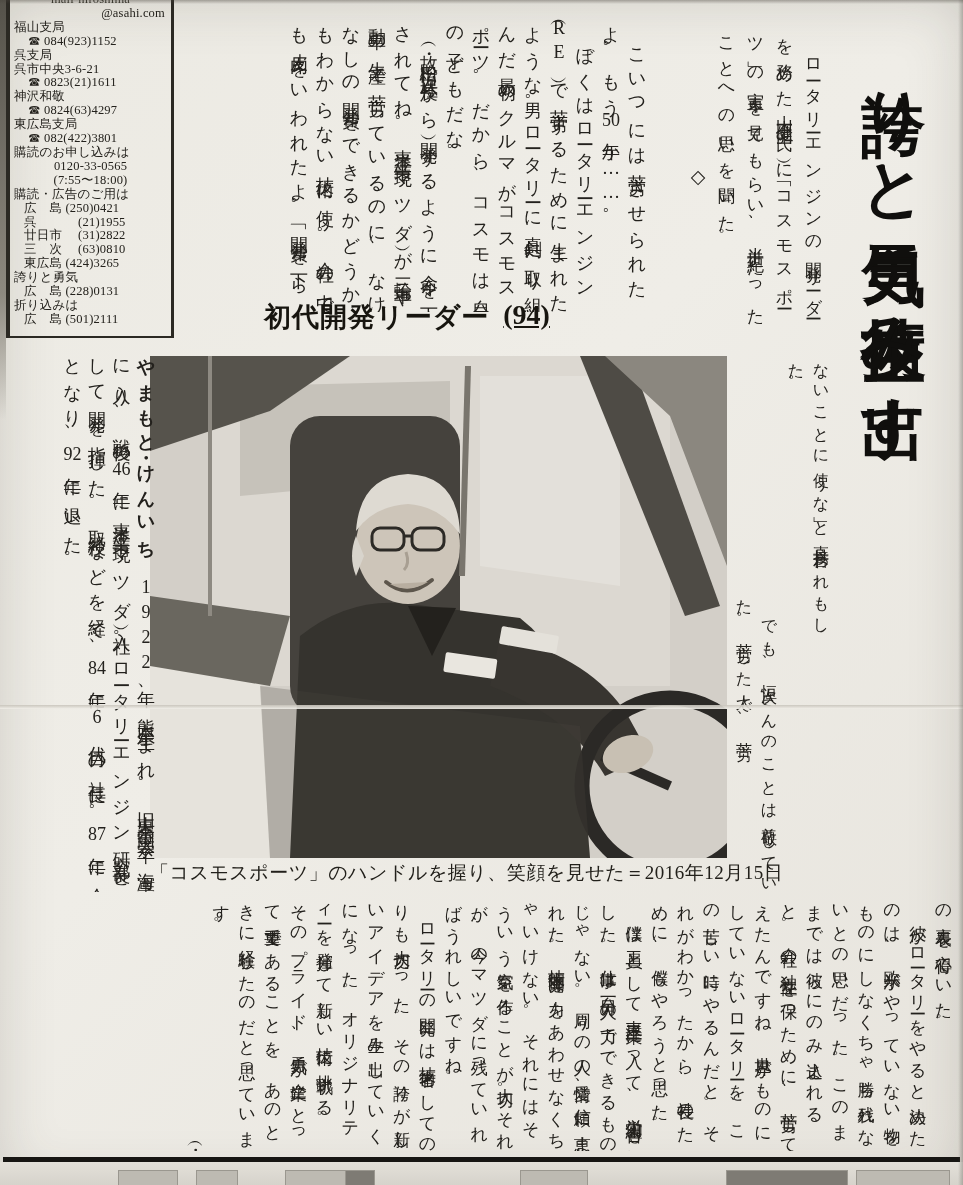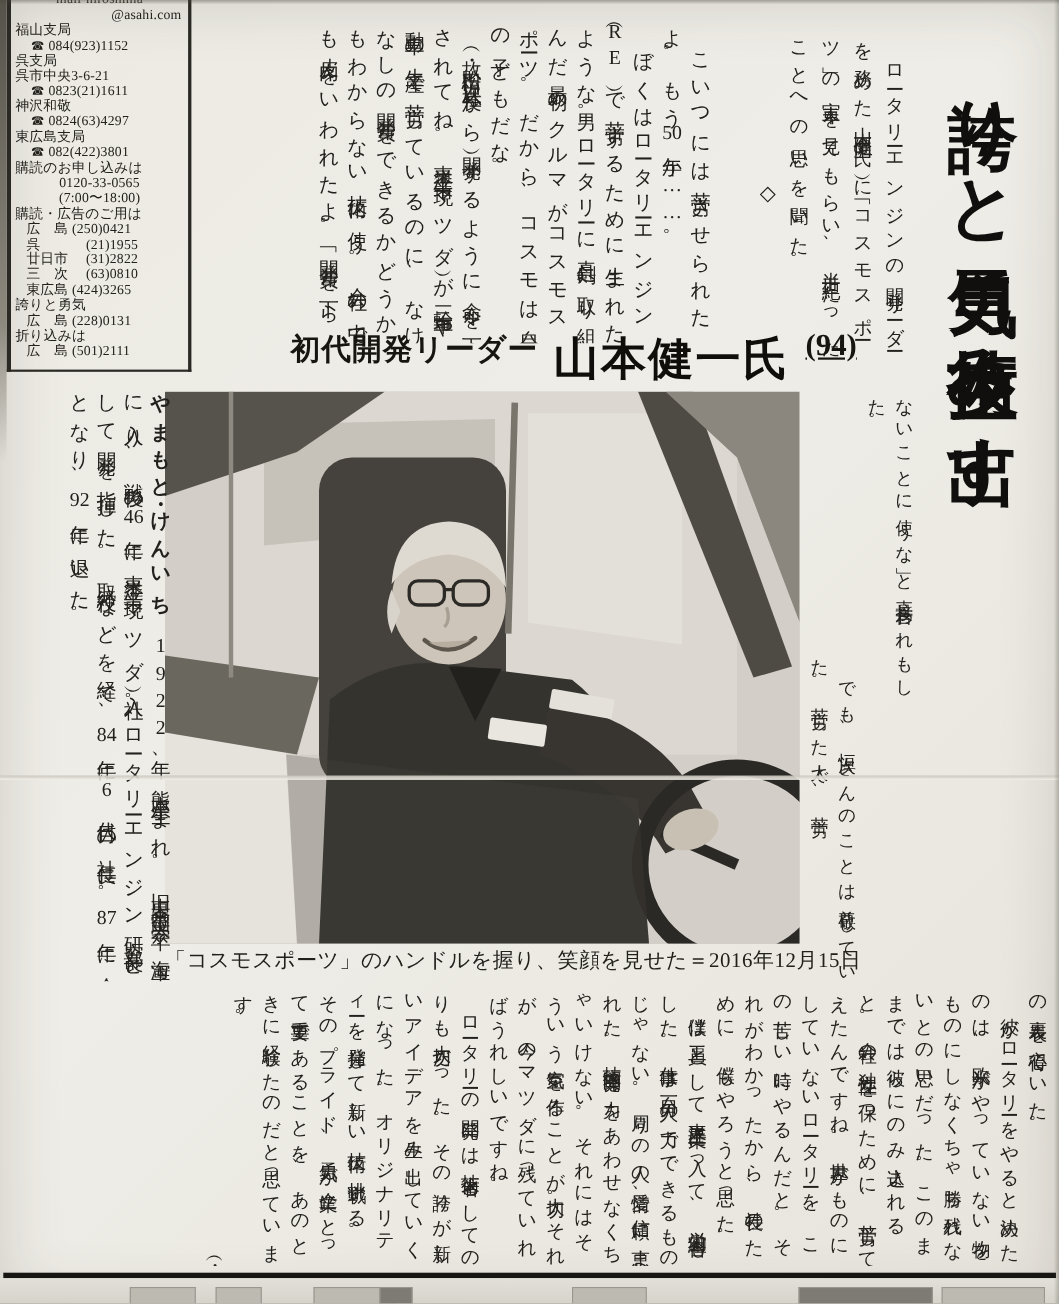--- a/index.html
+++ b/index.html
@@ -127,21 +127,21 @@
     <div class="tel">☎ 084(923)1152</div>
     <div>呉支局</div>
     <div>呉市中央3-6-21</div>
     <div class="tel">☎ 0823(21)1611</div>
     <div>神沢和敬</div>
     <div class="tel">☎ 0824(63)4297</div>
     <div>東広島支局</div>
     <div class="tel">☎ 082(422)3801</div>
     <div>購読のお申し込みは</div>
     <div class="num">0120-33-0565</div>
-    <div class="num">(7:00〜18:00)</div>
+    <div class="num">(7:55〜18:00)</div>
     <div>購読・広告のご用は</div>
     <div class="row">広　島 (250)0421</div>
     <div class="row">呉　　　 (21)1955</div>
     <div class="row">廿日市　 (31)2822</div>
     <div class="row">三　次　 (63)0810</div>
     <div class="row">東広島 (424)3265</div>
     <div>誇りと勇気</div>
     <div class="row">広　島 (228)0131</div>
     <div>折り込みは</div>
     <div class="row">広　島 (501)2111</div>
@@ -155,21 +155,20 @@
   </div>
 
   <div class="vt body-top tcy-scan-block">
     <p class="tcy-scan">　こいつには苦労させられたよ。もう<span class="tcy">50</span>年か……。</p>
     <p class="tcy-scan">　ぼくはロータリーエンジン（RE）で苦労するために生まれたような男。ロータリーに真剣に取り組んだ最初のクルマがコスモスポーツ。だから、コスモは自分の子どもだな。</p>
     <p class="tcy-scan">　（故・松田恒次社長から）開発するように命令を下されてね。東洋工業（現マツダ）が三輪車や軽自動車の生産で苦労しているのに、なけなしの開発費をできるかどうかもわからない技術に使う。会社の中でも皮肉をいわれたよ。「開発費を下ら</p>
   </div>
 
   <div class="subhead">
     <span class="kicker">初代開発リーダー</span>
-    <span class="name">山本健一氏</span>
     <span class="age">(94)</span>
   </div>
 
   <div class="photo">
     <svg width="577" height="502" viewBox="0 0 577 502" xmlns="http://www.w3.org/2000/svg">
       <rect width="577" height="502" fill="#d3cfc8"></rect>
 
       <rect x="60" y="0" width="460" height="330" fill="#dcd8d1"></rect>
       <polygon points="330,20 470,20 470,230 330,210" fill="#e3e0da"></polygon>
       <polygon points="90,30 300,25 300,120 90,140" fill="#c6c2ba"></polygon>

